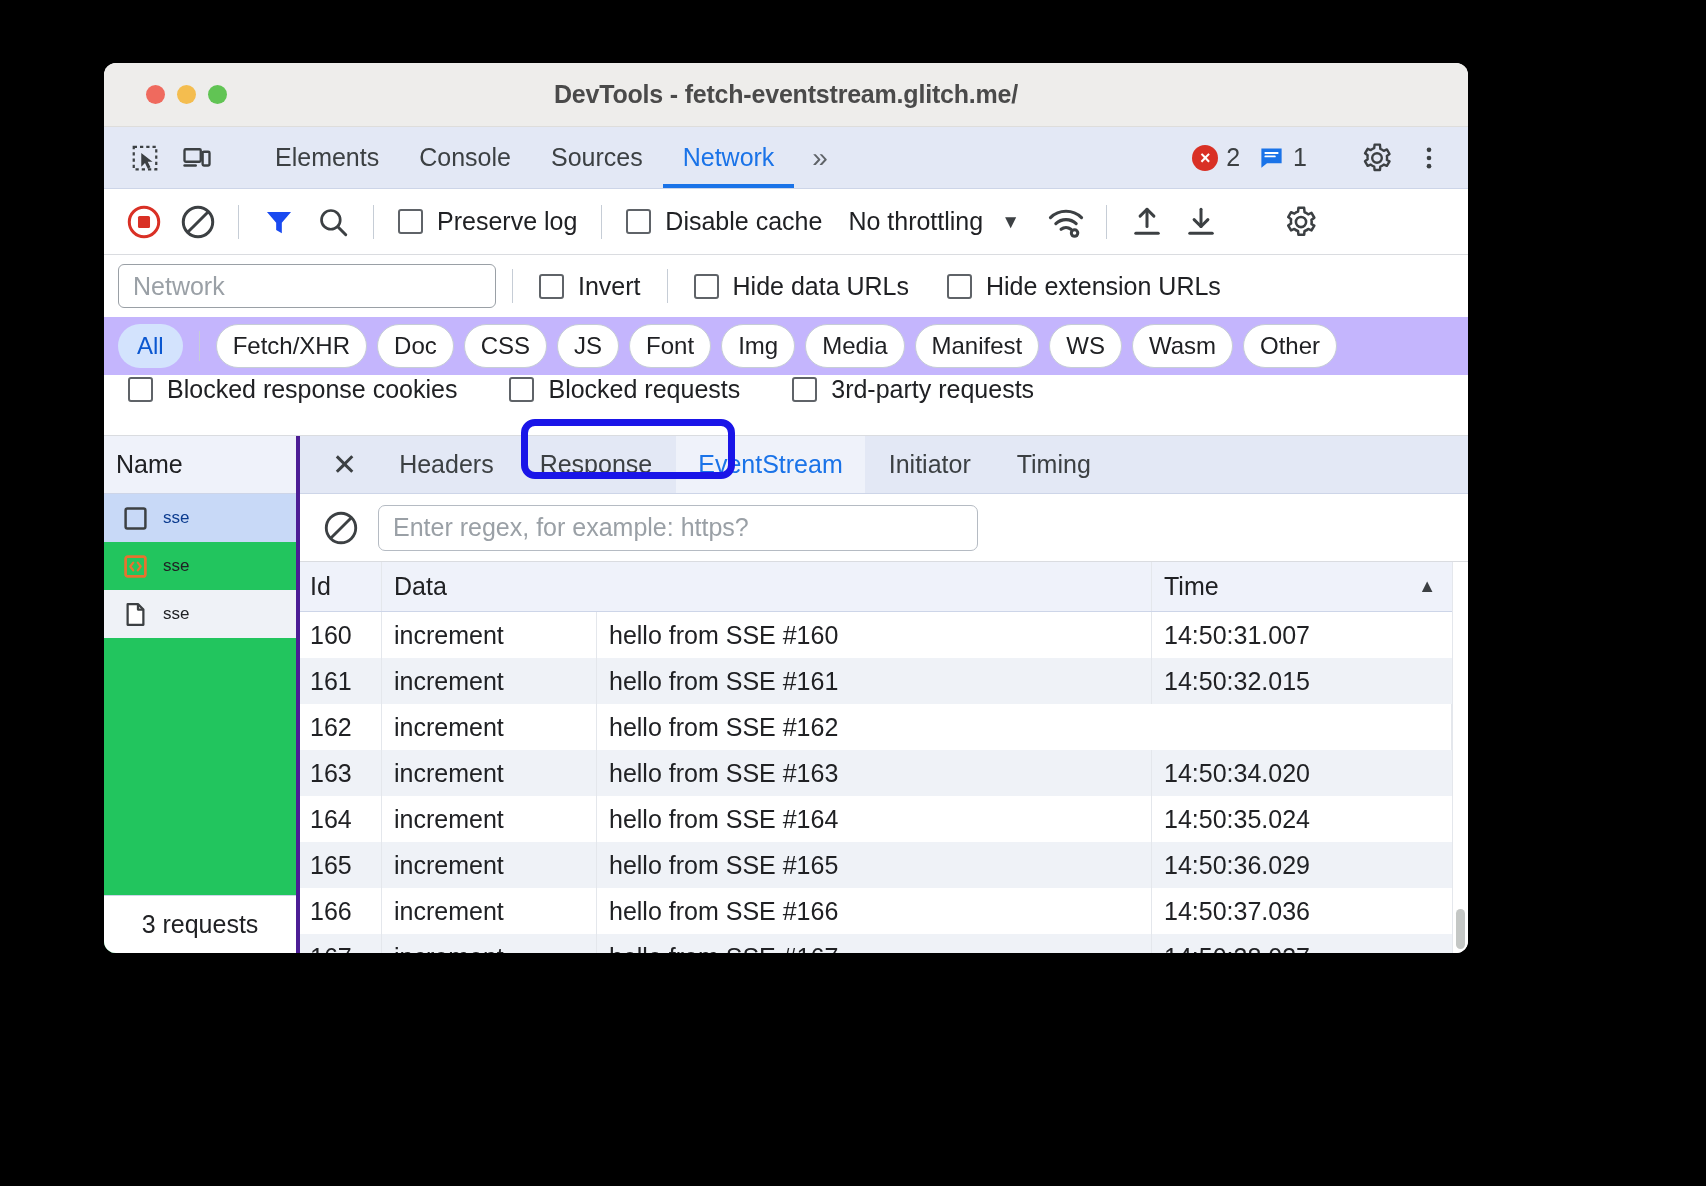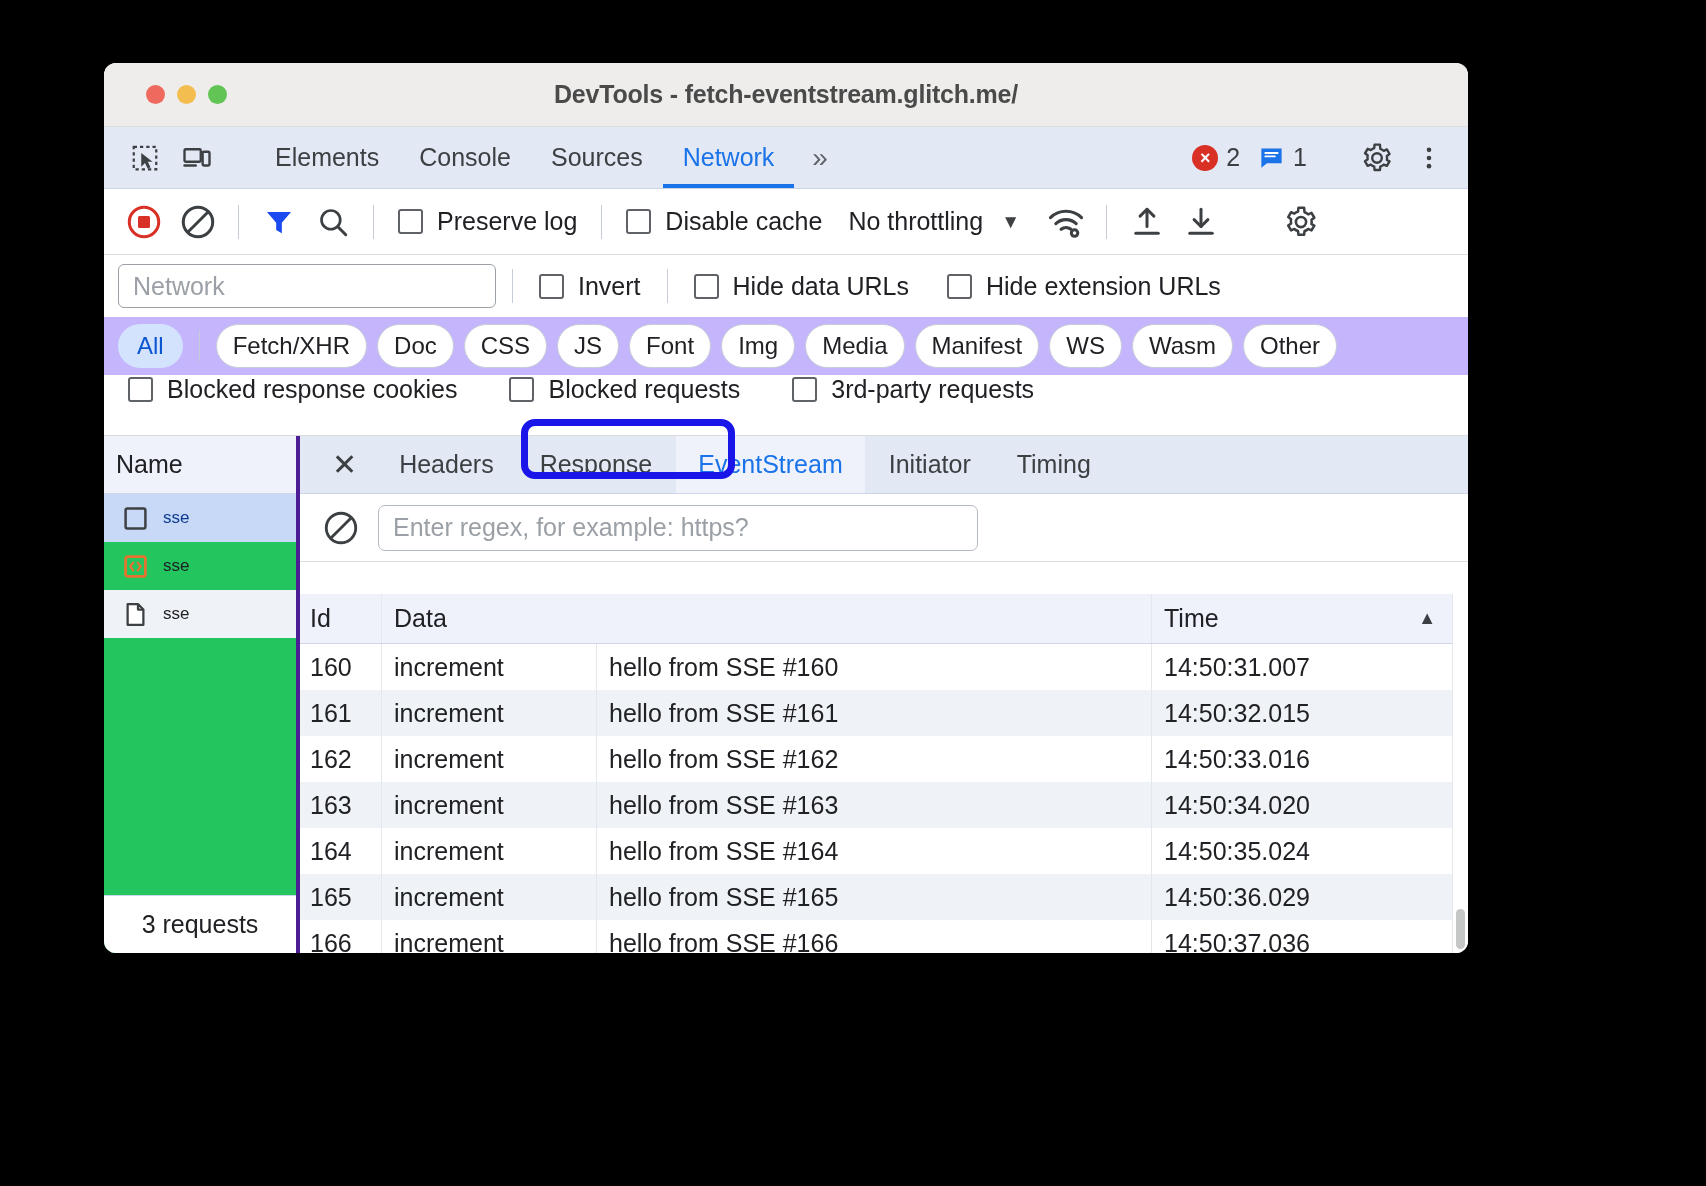--- a/index.html
+++ b/index.html
@@ -206,21 +206,21 @@
     border-bottom: 1px solid #dadce0;
   }
   .regex-input {
     width: 600px; height: 46px;
     border: 1px solid #b5bbc3; border-radius: 7px;
     display: flex; align-items: center; padding: 0 14px;
     font-size: 25px; color: #9aa0a6; background: #fff;
   }
 
   
-  .evt-wrap { flex: 1 1 auto; display: flex; min-height: 0; margin-top: 32px; }
+  .evt-wrap { flex: 1 1 auto; display: flex; min-height: 0; }
   .evt-table { flex: 1 1 auto; display: flex; flex-direction: column; min-width: 0; }
   .evt-head {
     height: 50px; flex: 0 0 50px;
     background: #eff2fa; display: flex; align-items: center;
     border-bottom: 1px solid #cdd5e8;
     font-size: 25px; color: #202124;
   }
   .evt-row {
     height: 46px; flex: 0 0 46px;
     display: flex; align-items: center;
@@ -583,21 +583,20 @@
             <div class="evt-row alt">
               <div class="c-id">161</div>
               <div class="c-type">increment</div>
               <div class="c-data">hello from SSE #161</div>
               <div class="c-time">14:50:32.015</div>
             </div>
             <div class="evt-row">
               <div class="c-id">162</div>
               <div class="c-type">increment</div>
               <div class="c-data">hello from SSE #162</div>
-              <div class="c-time">14:50:33.016</div>
             </div>
             <div class="evt-row alt">
               <div class="c-id">163</div>
               <div class="c-type">increment</div>
               <div class="c-data">hello from SSE #163</div>
               <div class="c-time">14:50:34.020</div>
             </div>
             <div class="evt-row">
               <div class="c-id">164</div>
               <div class="c-type">increment</div>

